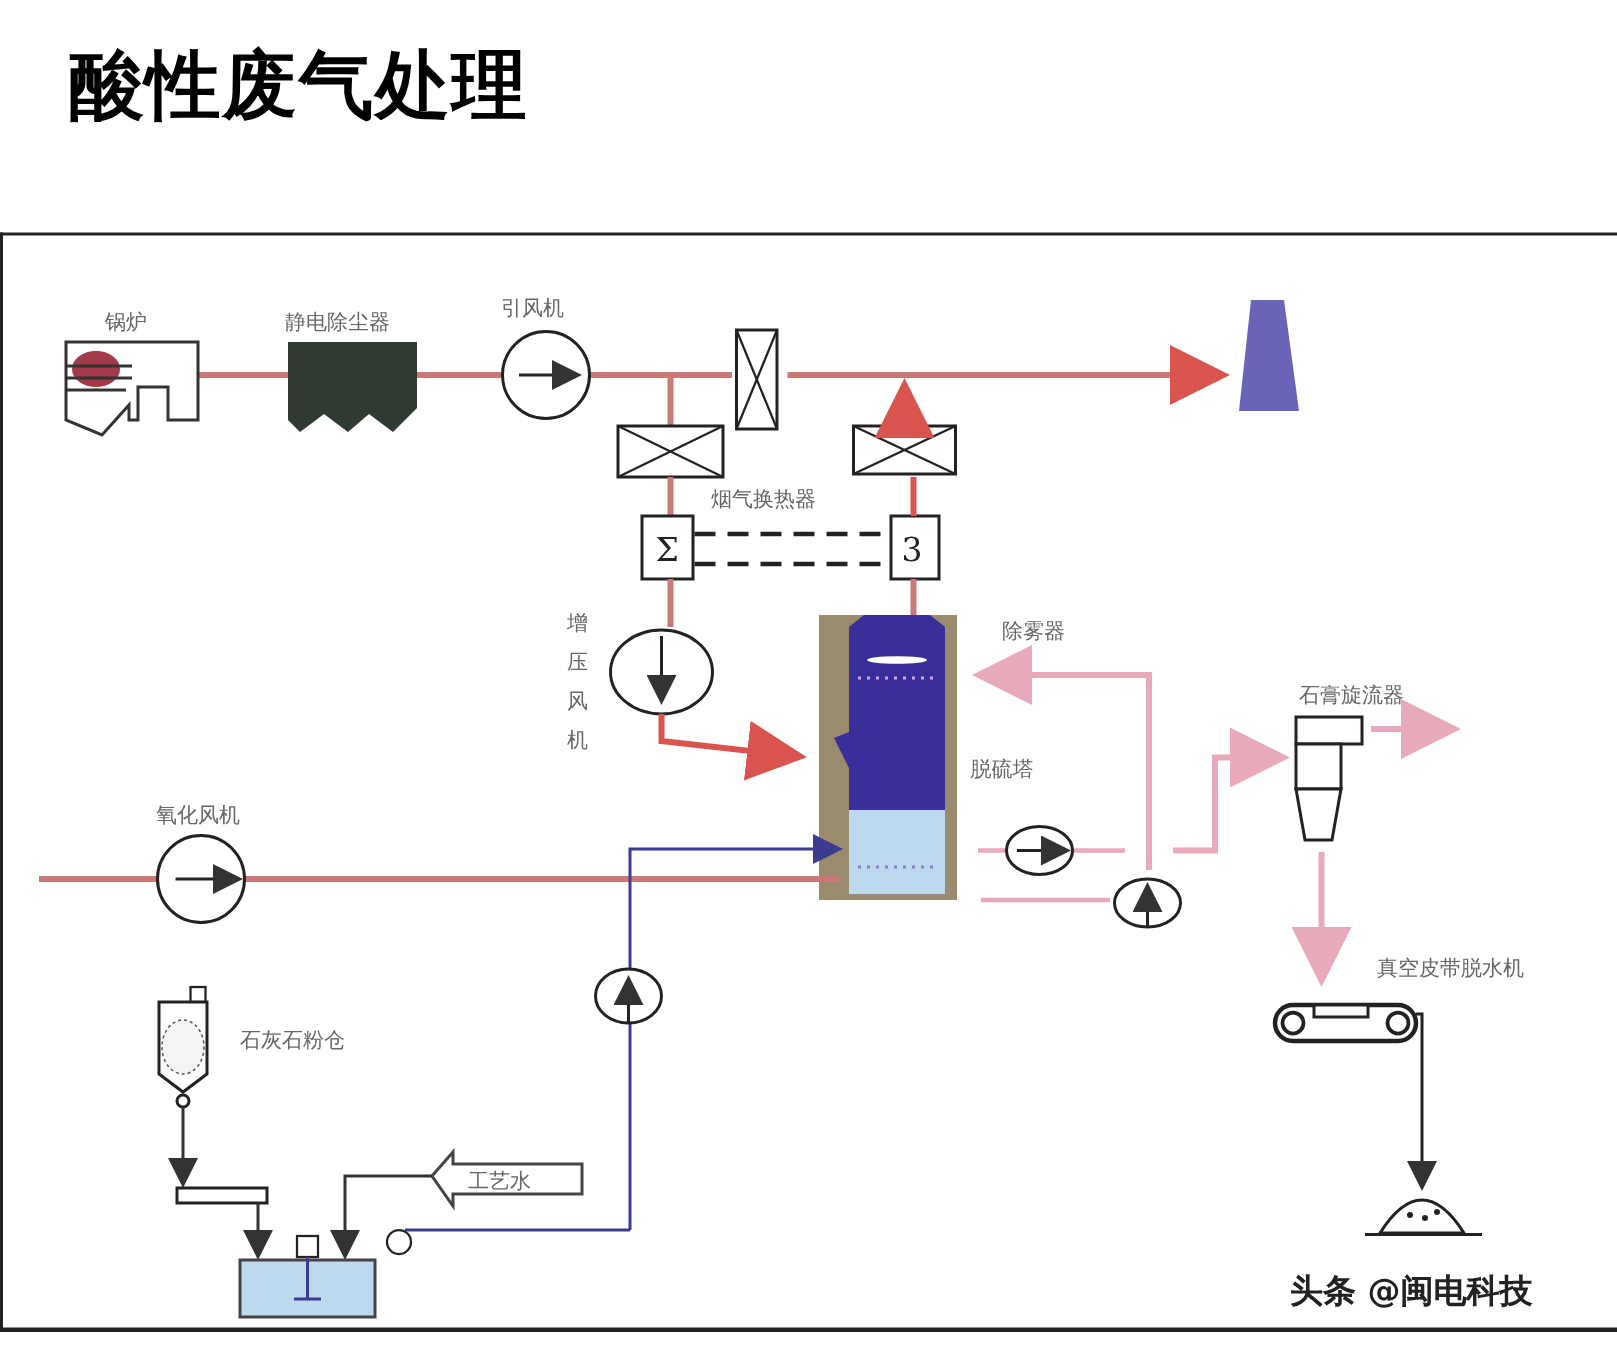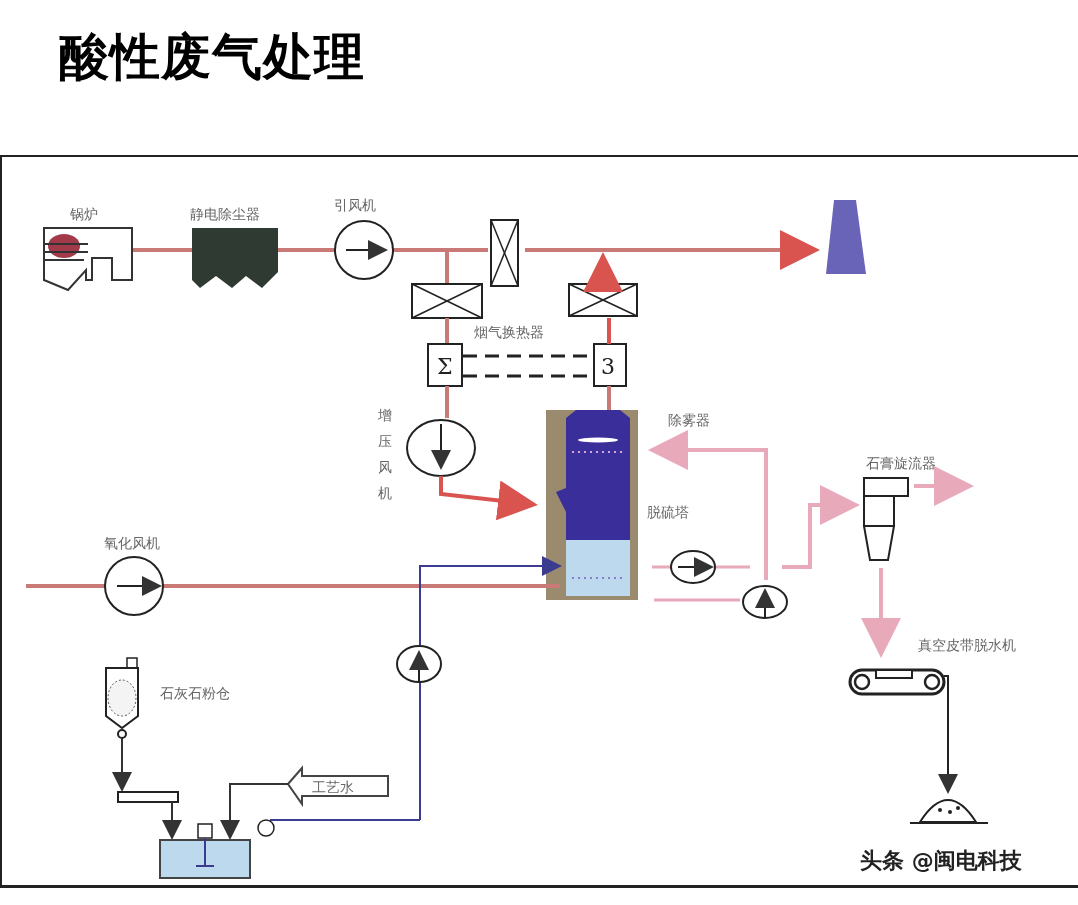--- a/index.html
+++ b/index.html
@@ -1,17 +1,17 @@
 <!DOCTYPE html>
 <html><head>
 <meta charset="utf-8">
 <style>
   html, body { margin:0; padding:0; background:#ffffff; }
   body { width:1078px; height:905px; position:relative; overflow:hidden; font-family:"DejaVu Sans", sans-serif; }
-  .title { position:absolute; left:59px; top:24px; font-size:50px; font-weight:bold; color:#000; letter-spacing:1px; font-family:"DejaVu Sans", sans-serif; }
+  .title { position:absolute; left:46px; top:24px; font-size:50px; font-weight:bold; color:#000; letter-spacing:1px; font-family:"DejaVu Sans", sans-serif; }
   .frame { position:absolute; left:0; top:155px; width:1078px; height:733px; border-top:2px solid #222; border-left:2px solid #222; border-bottom:3px solid #222; box-sizing:border-box; }
   svg { position:absolute; left:0; top:0; }
   .lbl { font-family:"DejaVu Serif", serif; font-size:14px; fill:#666; }
   .wm { font-family:"DejaVu Sans", sans-serif; font-size:22px; fill:#222; font-weight:bold; }
 </style>
 </head>
 <body>
 
 <div class="title">酸性废气处理</div>
 <div class="frame"></div>

